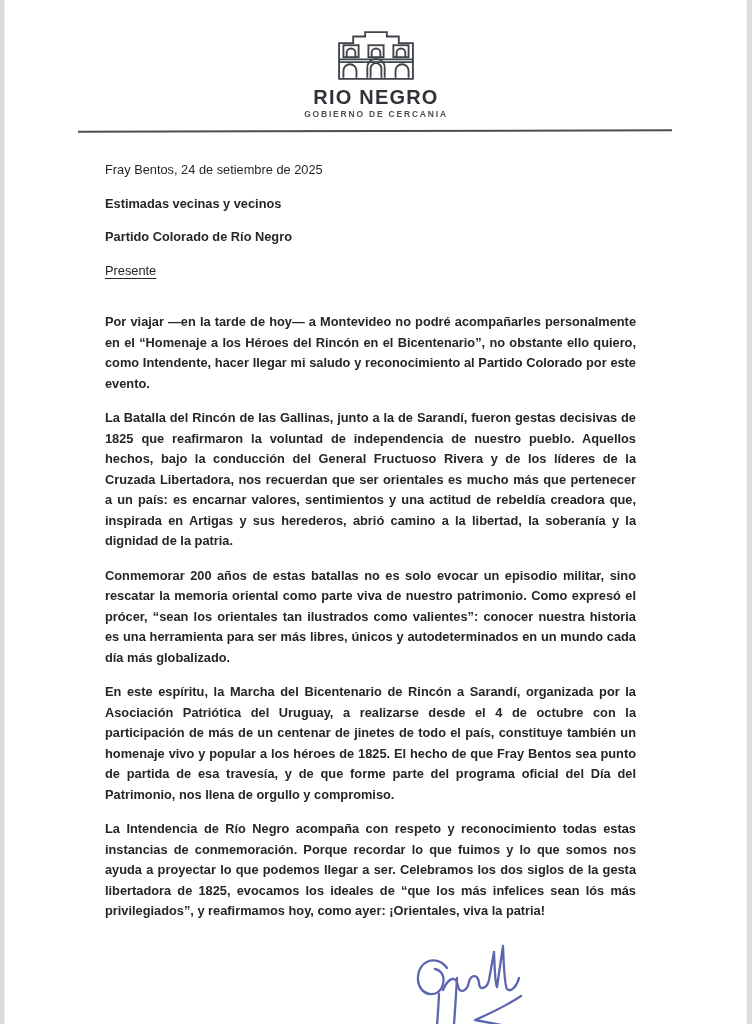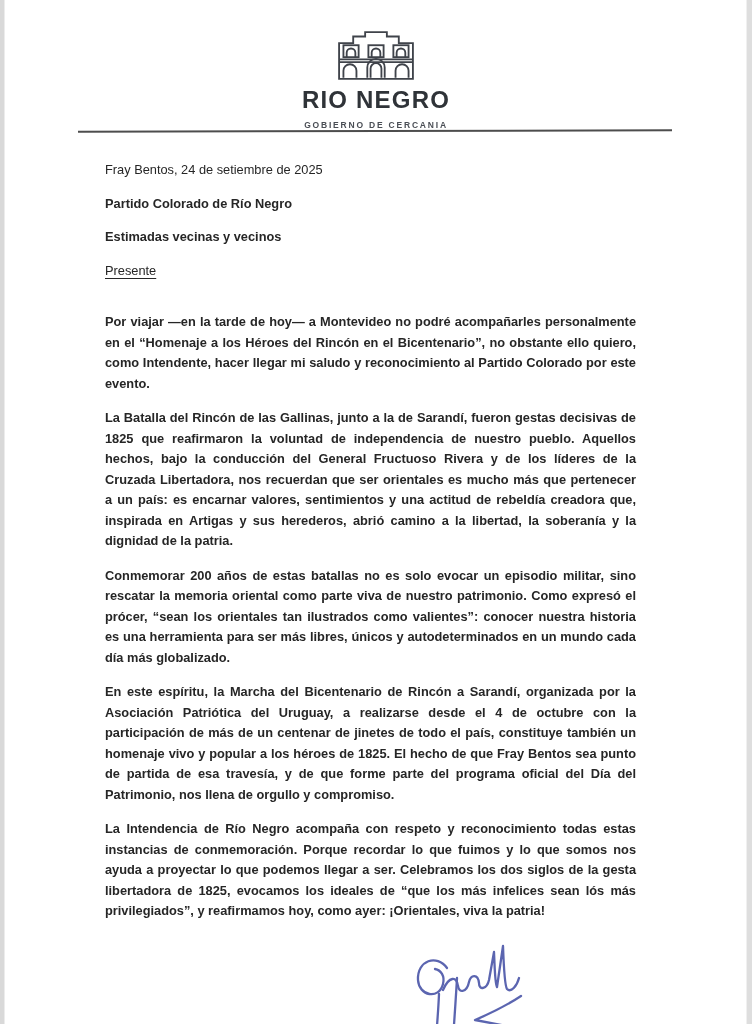--- a/index.html
+++ b/index.html
@@ -21,26 +21,26 @@
     background:#dedede; border-left:1px solid #f0f0f0;
   }
   
   .letterhead {
     position:absolute; left:0; top:30px; width:100%;
     text-align:center;
   }
   .logo-building { display:block; margin:0 auto; }
   .org-name {
     margin-top:6px;
-    font-size:24px; font-weight:bold;
+    font-size:20px; font-weight:bold;
     letter-spacing:1.2px;
     color:#2f3338;
   }
   .org-tagline {
-    margin-top:6px;
+    margin-top:0;
     font-size:8.5px; font-weight:bold;
     letter-spacing:1.8px;
     color:#4a4e55;
   }
   .head-rule {
     position:absolute; left:78px; top:130px;
     width:594px; height:2px;
     background:#4d4d4d;
     transform:rotate(-0.15deg);
   }
@@ -110,22 +110,22 @@
       <path d="M30,44 V35.5 A5,5 0 0 1 40,35.5 V44"></path>
     </svg>
     <div class="org-name">RIO NEGRO</div>
     <div class="org-tagline">GOBIERNO DE CERCANIA</div>
   </div>
 
   <div class="head-rule"></div>
 
   <div class="letter">
     <div class="meta-line">Fray Bentos, 24 de setiembre de 2025</div>
+    <div class="meta-line meta-bold">Estimadas vecinas y vecinos</div>
     <div class="meta-line meta-bold">Partido Colorado de Río Negro</div>
-    <div class="meta-line meta-bold">Estimadas vecinas y vecinos</div>
     <div class="meta-line meta-presente">Presente</div>
 
     <p>Por viajar —en la tarde de hoy— a Montevideo no podré acompañarles personalmente en el “Homenaje a los Héroes del Rincón en el Bicentenario”, no obstante ello quiero, como Intendente, hacer llegar mi saludo y reconocimiento al Partido Colorado por este evento.</p>
     <p>La Batalla del Rincón de las Gallinas, junto a la de Sarandí, fueron gestas decisivas de 1825 que reafirmaron la voluntad de independencia de nuestro pueblo. Aquellos hechos, bajo la conducción del General Fructuoso Rivera y de los líderes de la Cruzada Libertadora, nos recuerdan que ser orientales es mucho más que pertenecer a un país: es encarnar valores, sentimientos y una actitud de rebeldía creadora que, inspirada en Artigas y sus herederos, abrió camino a la libertad, la soberanía y la dignidad de la patria.</p>
     <p>Conmemorar 200 años de estas batallas no es solo evocar un episodio militar, sino rescatar la memoria oriental como parte viva de nuestro patrimonio. Como expresó el prócer, “sean los orientales tan ilustrados como valientes”: conocer nuestra historia es una herramienta para ser más libres, únicos y autodeterminados en un mundo cada día más globalizado.</p>
     <p>En este espíritu, la Marcha del Bicentenario de Rincón a Sarandí, organizada por la Asociación Patriótica del Uruguay, a realizarse desde el 4 de octubre con la participación de más de un centenar de jinetes de todo el país, constituye también un homenaje vivo y popular a los héroes de 1825. El hecho de que Fray Bentos sea punto de partida de esa travesía, y de que forme parte del programa oficial del Día del Patrimonio, nos llena de orgullo y compromiso.</p>
     <p>La Intendencia de Río Negro acompaña con respeto y reconocimiento todas estas instancias de conmemoración. Porque recordar lo que fuimos y lo que somos nos ayuda a proyectar lo que podemos llegar a ser. Celebramos los dos siglos de la gesta libertadora de 1825, evocamos los ideales de “que los más infelices sean lós más privilegiados”, y reafirmamos hoy, como ayer: ¡Orientales, viva la patria!</p>
 
     <div class="sig-block">
       <svg class="sig-ink" viewBox="0 0 156 152" fill="none">

